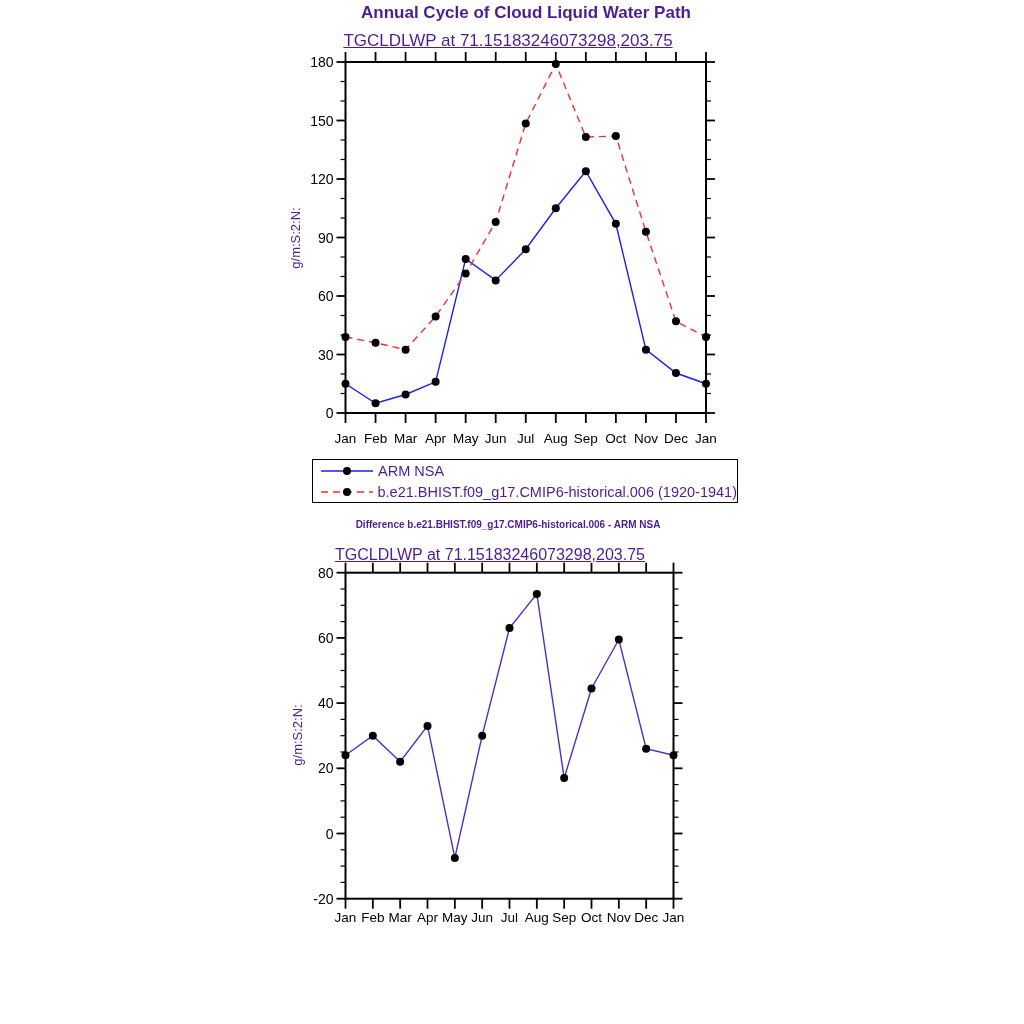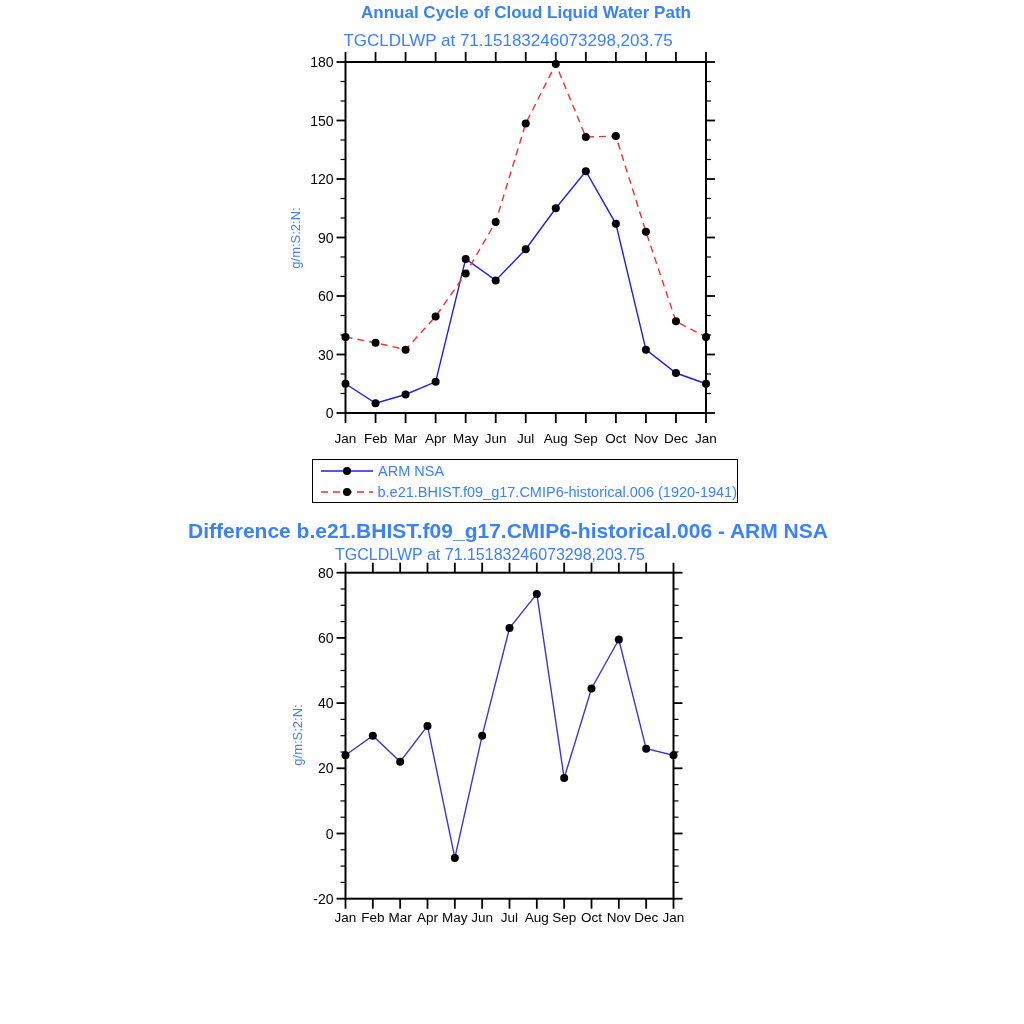--- a/index.html
+++ b/index.html
@@ -1,23 +1,23 @@
 <!DOCTYPE html>
 <html><head>
 <meta charset="utf-8">
 <style>
   html,body{margin:0;padding:0;background:#ffffff;}
   #canvas{
     position:relative;width:1024px;height:1024px;background:#ffffff;
-    font-family:"Liberation Sans",sans-serif;color:#3b82f6;overflow:hidden;
+    font-family:"Liberation Sans",sans-serif;color:#4c1d95;overflow:hidden;
   }
   .abs{position:absolute;}
   .chart-title{font-weight:bold;font-size:17px;white-space:nowrap;transform:translateX(-50%);}
-  .chart-title.small{font-size:21px;}
-  .chart-subtitle{font-size:17px;white-space:nowrap;transform:translateX(-50%);}
+  .chart-title.small{font-size:10px;}
+  .chart-subtitle{font-size:17px;white-space:nowrap;transform:translateX(-50%);text-decoration:underline;}
   .chart-subtitle.small{font-size:16px;}
   .y-axis-title{font-size:13px;white-space:nowrap;transform:translate(-50%,-50%) rotate(-90deg);}
   svg text{font-family:"Liberation Sans",sans-serif;fill:#000;}
   #legend-box{
     left:312px;top:459px;width:426px;height:44px;border:1px solid #000;
     display:flex;flex-direction:column;justify-content:center;background:#fff;box-sizing:border-box;
   }
   .legend-row{display:flex;align-items:center;height:22px;padding-left:5px;}
   .legend-label{font-size:14.5px;white-space:nowrap;margin-left:2px;}
 </style>

